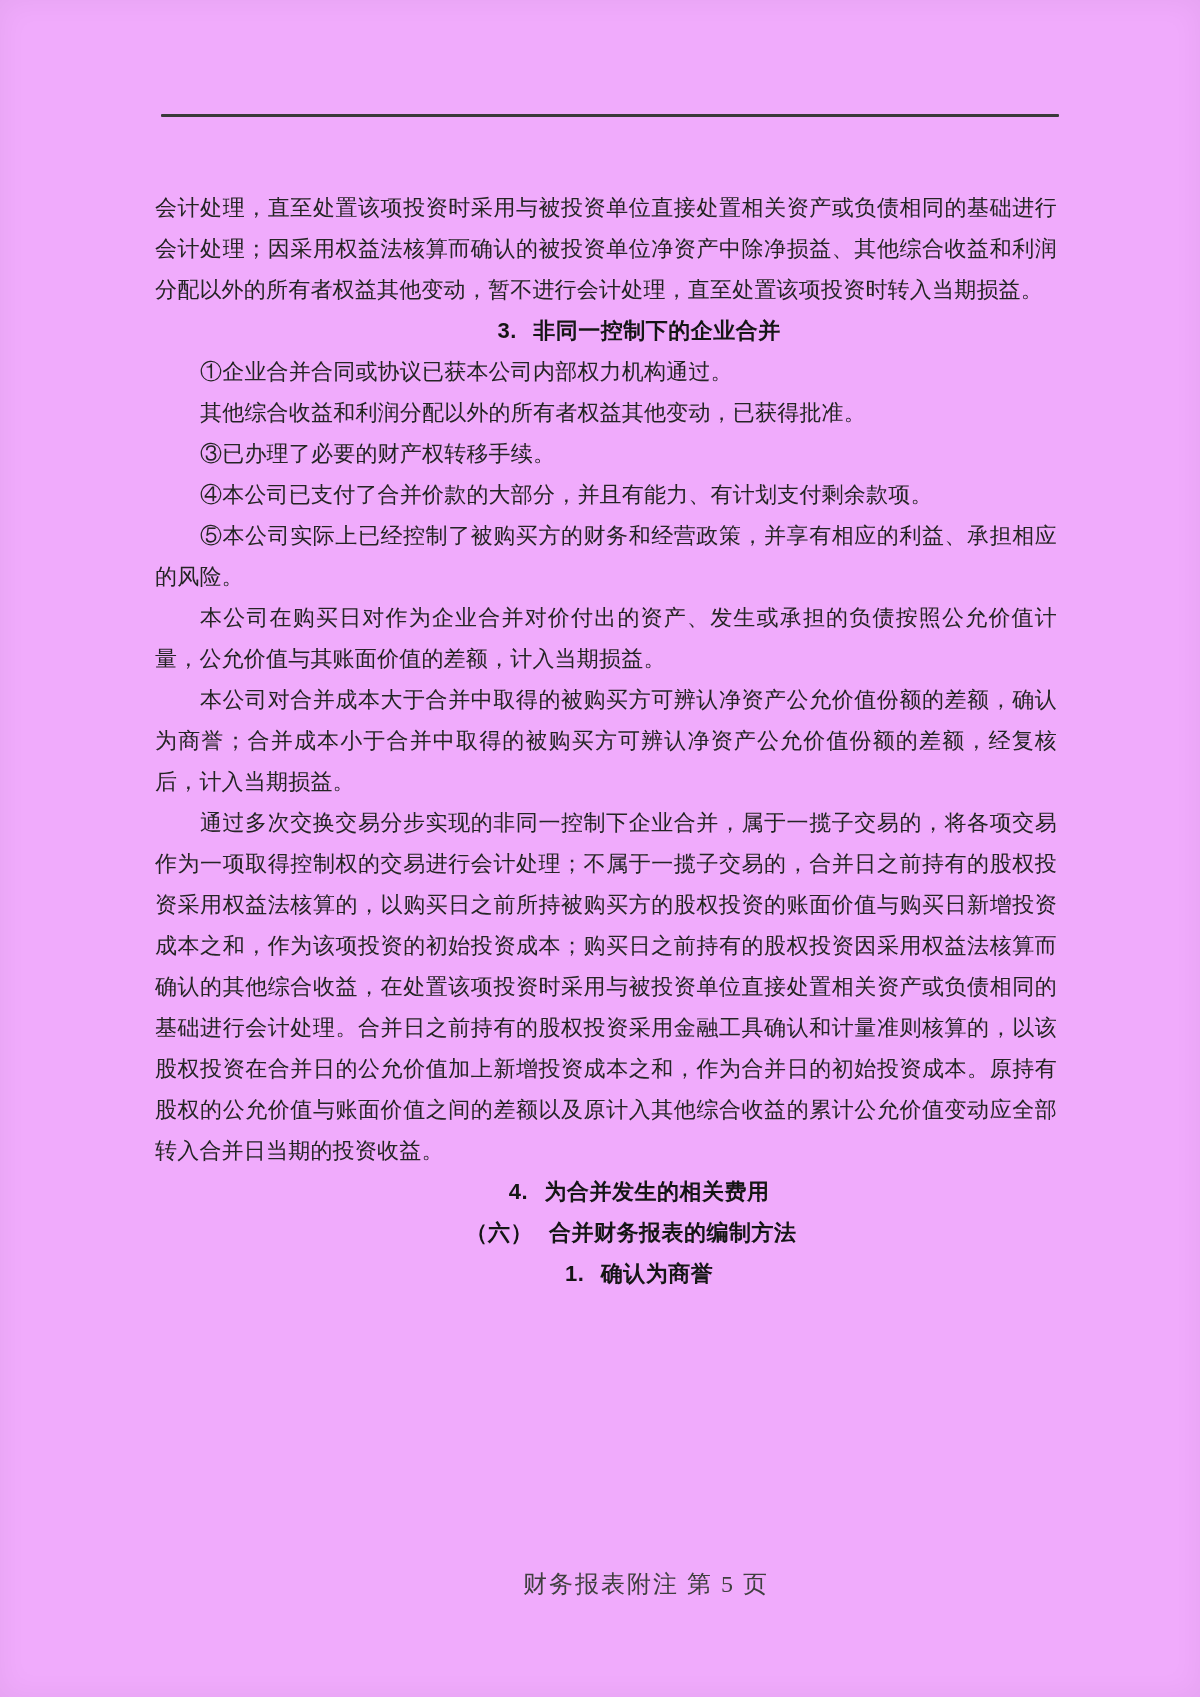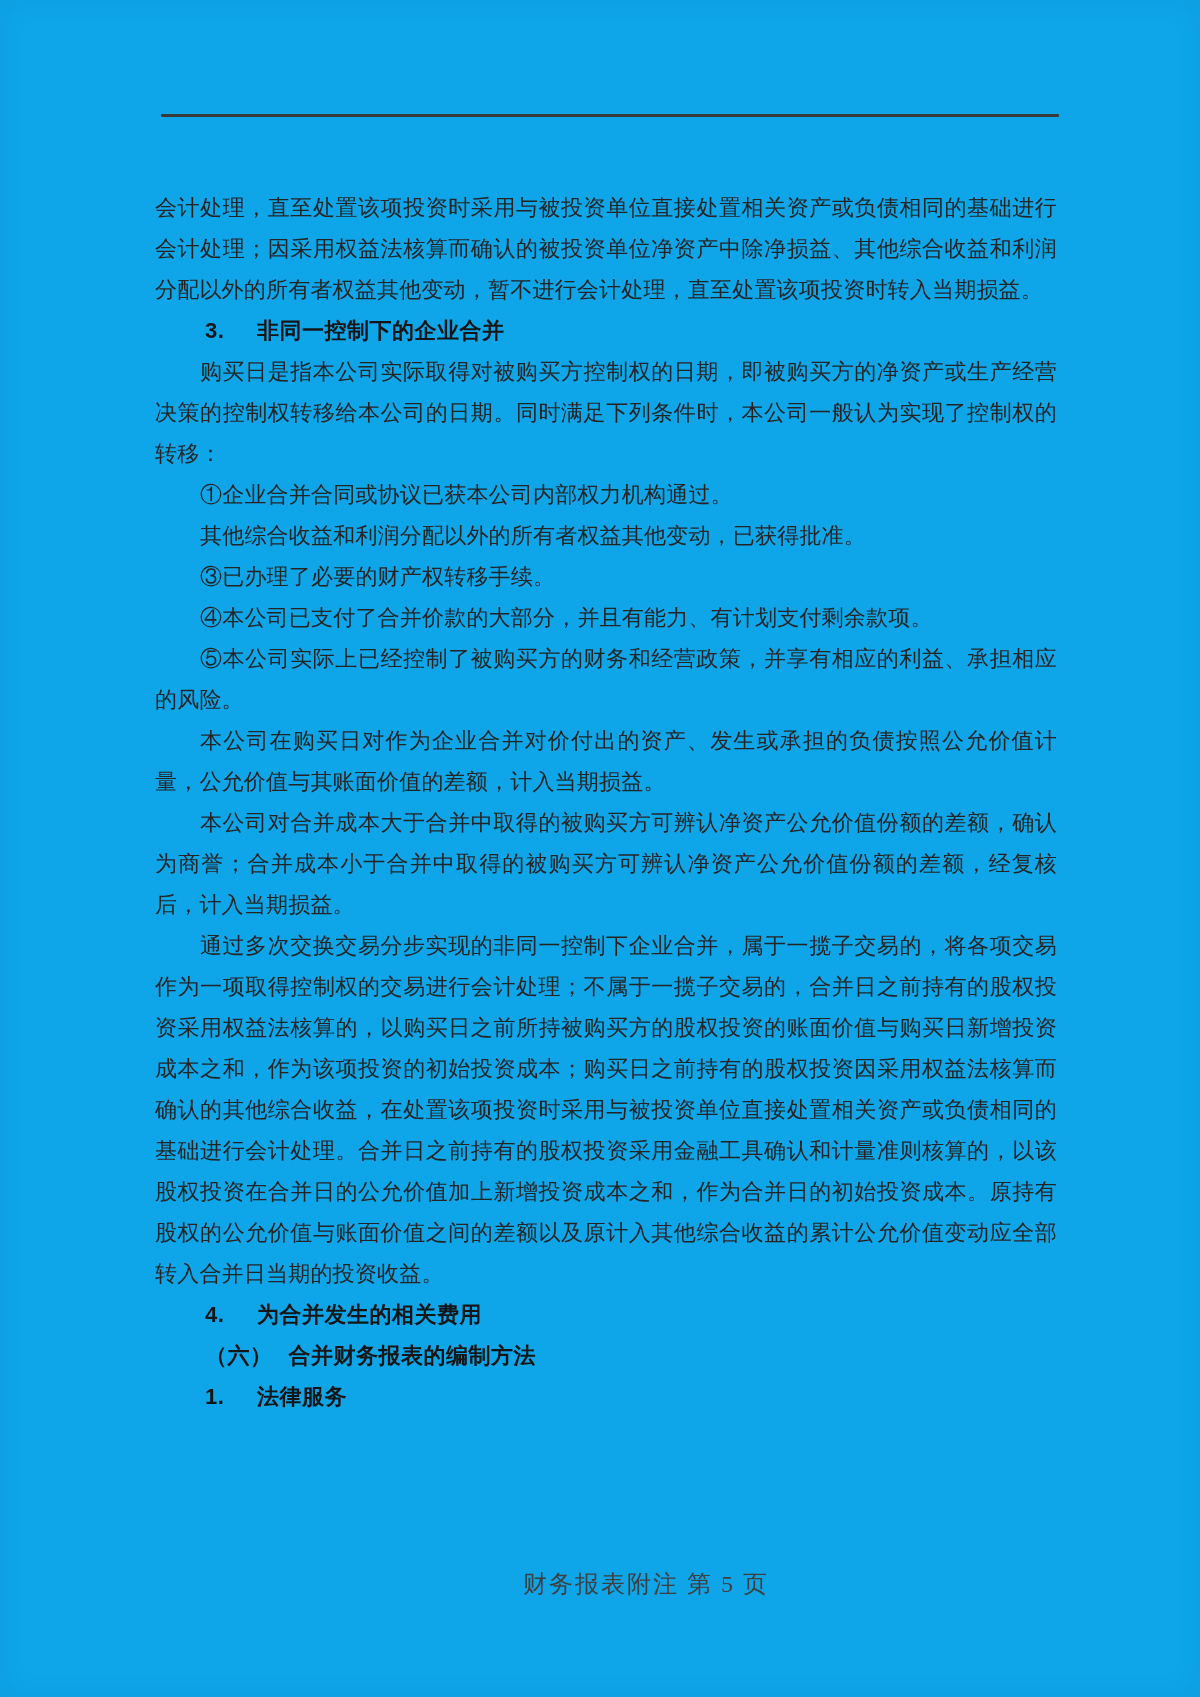--- a/index.html
+++ b/index.html
@@ -7,21 +7,21 @@
   body {
     width: 1200px;
     height: 1697px;
     position: relative;
     overflow: hidden;
     font-family: "Liberation Serif", "DejaVu Serif", serif;
   }
   .page {
     position: absolute;
     inset: 0;
-    background: #0ea5e9;
+    background: #f0abfc;
     box-shadow: inset 0 0 30px rgba(0,0,0,0.05);
   }
   .top-rule {
     position: absolute;
     left: 161px;
     top: 114px;
     width: 898px;
     height: 3px;
     background: #3a3a3a;
     border-radius: 1px;
@@ -38,21 +38,21 @@
     text-justify: inter-ideograph;
     letter-spacing: 0.2px;
   }
   .para { text-indent: 45px; }
   .para.noindent { text-indent: 0; }
   .sec-heading {
     font-family: "Liberation Sans", "DejaVu Sans", sans-serif;
     font-weight: 700;
     color: #151515;
     padding-left: 50px;
-    text-align: left;
+    text-align: center;
     letter-spacing: 0.5px;
   }
   .sec-heading .h-num { display: inline-block; }
   .sec-heading.h1 .h-num { min-width: 52px; }
   .sec-heading.h2 { }
   .sec-heading.h2 .h-num { margin-right: 16px; }
   .page-footer {
     position: absolute;
     left: 16px;
     top: 1568px;
@@ -66,27 +66,26 @@
   }
 </style>
 </head>
 <body>
 
 <div class="page">
   <div class="top-rule"></div>
   <div class="doc-content">
       <p class="para noindent">会计处理，直至处置该项投资时采用与被投资单位直接处置相关资产或负债相同的基础进行会计处理；因采用权益法核算而确认的被投资单位净资产中除净损益、其他综合收益和利润分配以外的所有者权益其他变动，暂不进行会计处理，直至处置该项投资时转入当期损益。</p>
       <div class="sec-heading h1"><span class="h-num">3.</span><span class="h-text">非同一控制下的企业合并</span></div>
-      <p class="para">购买日是指本公司实际取得对被购买方控制权的日期，即被购买方的净资产或生产经营决策的控制权转移给本公司的日期。同时满足下列条件时，本公司一般认为实现了控制权的转移：</p>
       <p class="para">①企业合并合同或协议已获本公司内部权力机构通过。</p>
       <p class="para">其他综合收益和利润分配以外的所有者权益其他变动，已获得批准。</p>
       <p class="para">③已办理了必要的财产权转移手续。</p>
       <p class="para">④本公司已支付了合并价款的大部分，并且有能力、有计划支付剩余款项。</p>
       <p class="para">⑤本公司实际上已经控制了被购买方的财务和经营政策，并享有相应的利益、承担相应的风险。</p>
       <p class="para">本公司在购买日对作为企业合并对价付出的资产、发生或承担的负债按照公允价值计量，公允价值与其账面价值的差额，计入当期损益。</p>
       <p class="para">本公司对合并成本大于合并中取得的被购买方可辨认净资产公允价值份额的差额，确认为商誉；合并成本小于合并中取得的被购买方可辨认净资产公允价值份额的差额，经复核后，计入当期损益。</p>
       <p class="para">通过多次交换交易分步实现的非同一控制下企业合并，属于一揽子交易的，将各项交易作为一项取得控制权的交易进行会计处理；不属于一揽子交易的，合并日之前持有的股权投资采用权益法核算的，以购买日之前所持被购买方的股权投资的账面价值与购买日新增投资成本之和，作为该项投资的初始投资成本；购买日之前持有的股权投资因采用权益法核算而确认的其他综合收益，在处置该项投资时采用与被投资单位直接处置相关资产或负债相同的基础进行会计处理。合并日之前持有的股权投资采用金融工具确认和计量准则核算的，以该股权投资在合并日的公允价值加上新增投资成本之和，作为合并日的初始投资成本。原持有股权的公允价值与账面价值之间的差额以及原计入其他综合收益的累计公允价值变动应全部转入合并日当期的投资收益。</p>
       <div class="sec-heading h1"><span class="h-num">4.</span><span class="h-text">为合并发生的相关费用</span></div>
       <div class="sec-heading h2"><span class="h-num">（六）</span><span class="h-text">合并财务报表的编制方法</span></div>
-      <div class="sec-heading h1"><span class="h-num">1.</span><span class="h-text">法律服务</span></div>
+      <div class="sec-heading h1"><span class="h-num">1.</span><span class="h-text">确认为商誉</span></div>
     </div>
   <div class="page-footer">财务报表附注 第 5 页</div>
 </div>
 
 </body></html>

